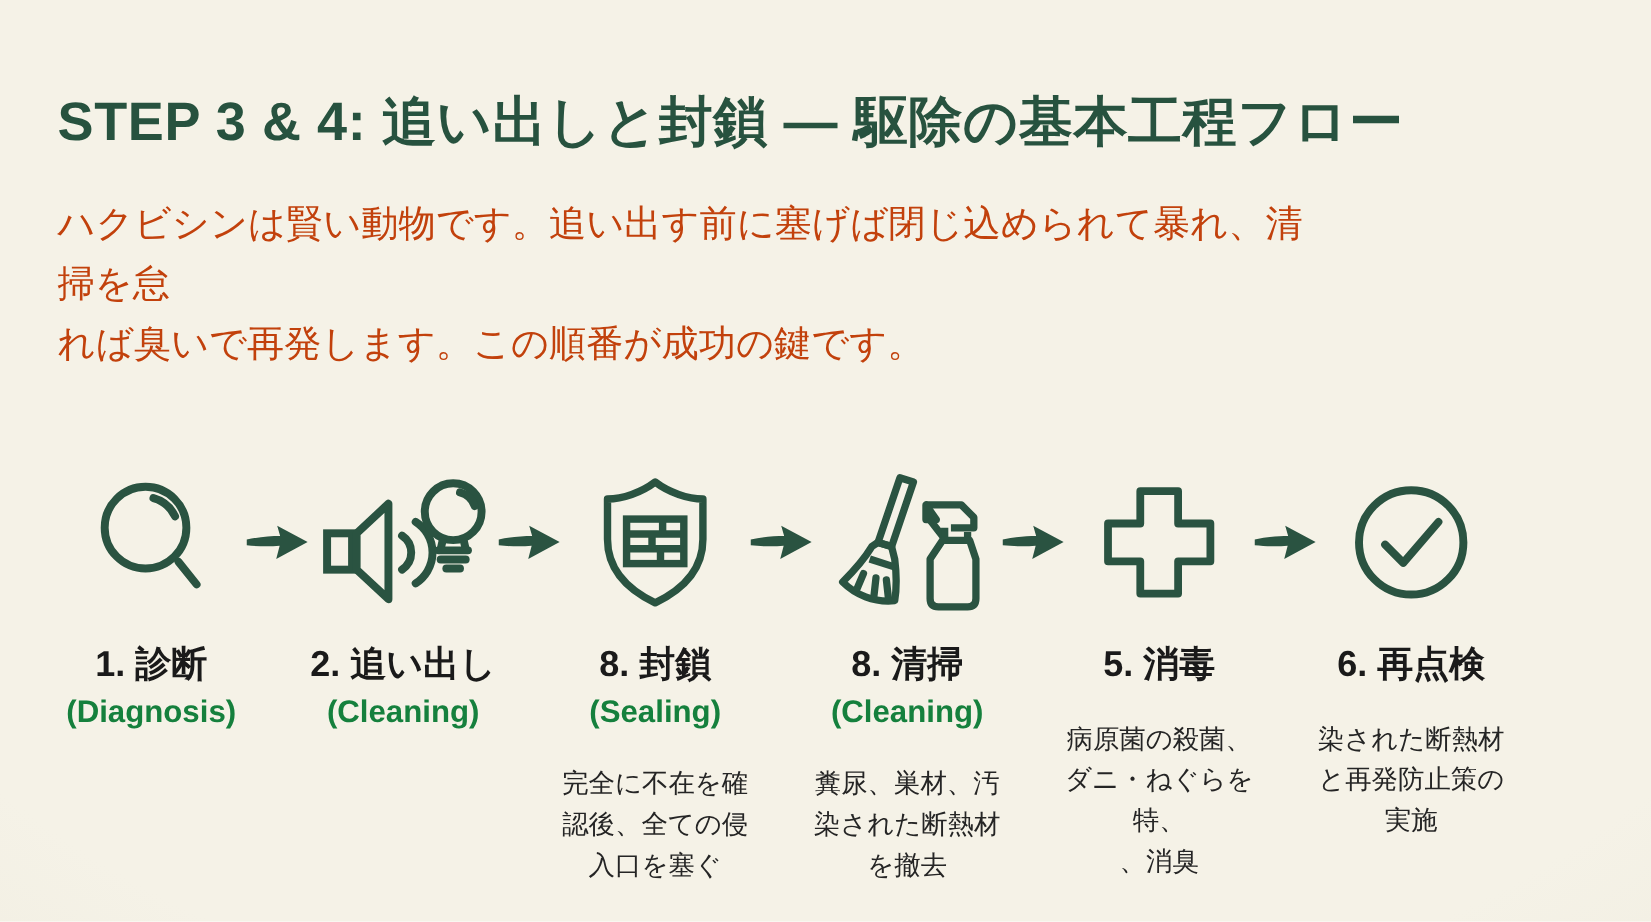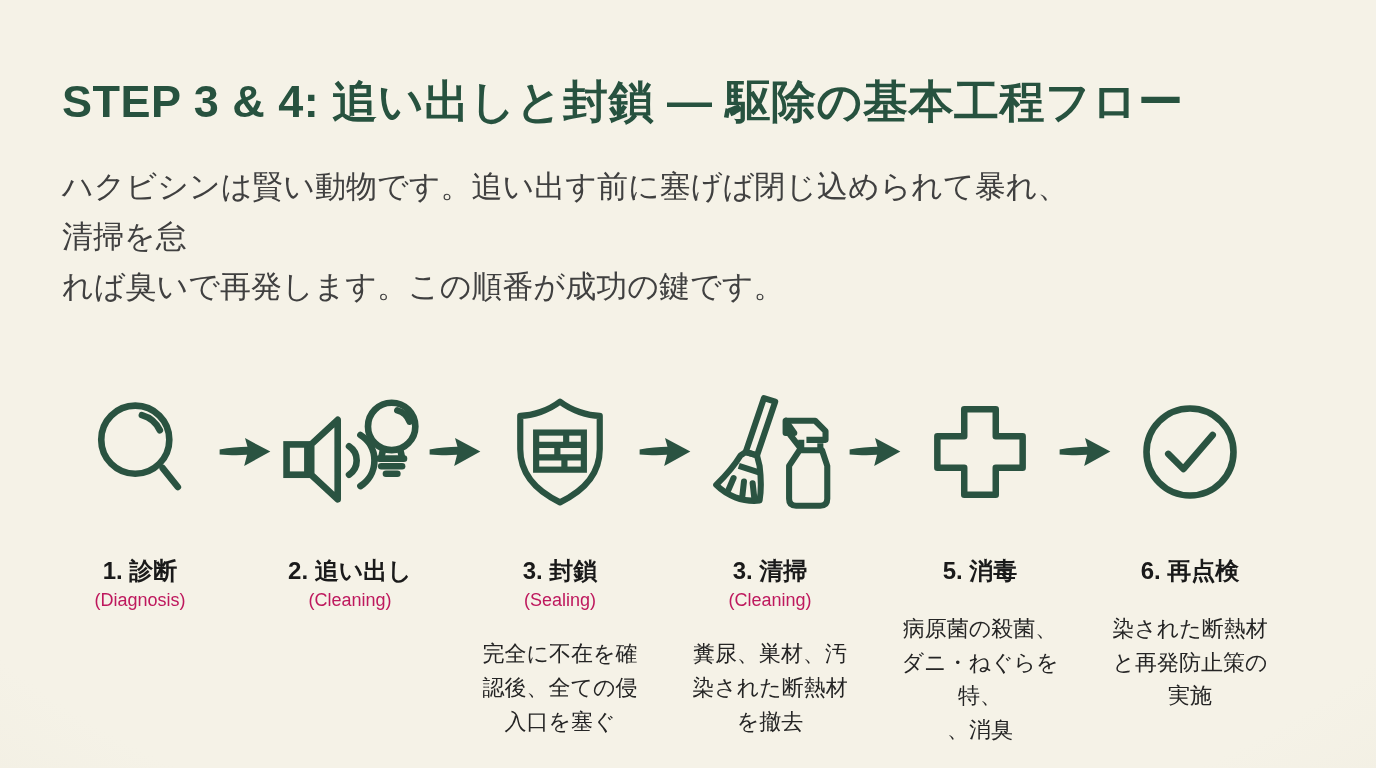--- a/index.html
+++ b/index.html
@@ -4,34 +4,34 @@
 <style>
   * { margin: 0; padding: 0; box-sizing: border-box; }
   html, body { width: 1376px; height: 768px; overflow: hidden; }
   body {
     font-family: "Liberation Sans", "DejaVu Sans", sans-serif;
     background: radial-gradient(115% 130% at 50% 42%, #f5f2e7 55%, #e9e6d7 100%);
     color: #2e2d29;
   }
   .page {
     width: 1096px; height: 768px;
-    padding: 72px 0 0 62px;
+    padding: 72px 0 0 48px;
   }
   .title {
     font-size: 45px;
     font-weight: 700;
     letter-spacing: 0.5px;
     color: #27523f;
     white-space: nowrap;
     margin-bottom: 30px;
   }
   .intro {
     font-size: 31px;
     line-height: 1.62;
-    color: #404040;
+    color: #c2410c;
     white-space: pre-line;
   }
   .flow {
     margin-top: 80px;
     display: flex;
     align-items: flex-start;
   }
   .step-col {
     width: 156px;
     display: flex;
@@ -47,32 +47,32 @@
   }
   .arrow-box {
     width: 54px;
     height: 118px;
     flex: 0 0 auto;
     display: flex;
     align-items: center;
     justify-content: center;
   }
   .step-title {
-    margin-top: 43px;
-    font-size: 24px;
+    margin-top: 22px;
+    font-size: 30px;
     font-weight: 700;
     color: #1a1a1a;
     line-height: 1.42;
     white-space: nowrap;
     text-align: center;
   }
   .step-subtitle {
-    font-size: 18px;
-    font-weight: 400;
-    color: #be185d;
+    font-size: 26px;
+    font-weight: 700;
+    color: #15803d;
     line-height: 1.42;
     white-space: nowrap;
     text-align: center;
   }
   .step-desc {
     margin-top: 24px;
     width: 192px;
     font-size: 22px;
     line-height: 1.54;
     color: #252525;
@@ -147,21 +147,21 @@
         <svg width="106" height="116" viewBox="0 0 120 130">
           <path class="stroke" d="M60 8 C 47 18, 29 24, 15 24 L15 62 C 15 92, 35 110, 60 122 C 85 110, 105 92, 105 62 L105 24 C 91 24, 73 18, 60 8 Z" stroke-width="7" stroke-linejoin="round"></path>
           <rect class="stroke" x="33" y="43" width="54" height="42" stroke-width="6"></rect>
           <line class="stroke" x1="33" y1="57" x2="87" y2="57" stroke-width="5"></line>
           <line class="stroke" x1="33" y1="71" x2="87" y2="71" stroke-width="5"></line>
           <line class="stroke" x1="67" y1="43" x2="67" y2="57" stroke-width="5"></line>
           <line class="stroke" x1="57" y1="57" x2="57" y2="71" stroke-width="5"></line>
           <line class="stroke" x1="65" y1="71" x2="65" y2="85" stroke-width="5"></line>
         </svg>
       </div>
-      <div class="step-title">3. 封鎖</div>
+      <div class="step-title">8. 封鎖</div>
       <div class="step-subtitle">(Sealing)</div>
       <div class="step-desc">完全に不在を確
 認後、全ての侵
 入口を塞ぐ</div>
     </div>
 
     <div class="arrow-box">
       <svg width="58" height="40" viewBox="0 0 66 44">
         <path class="fillg" d="M2 19 C 14 16.5, 26 15.5, 36 15.5 L33 5 L64 21.5 L32 39 L35.5 25.5 C 24 26.5, 12 26, 2 25 Z"></path>
       </svg>
@@ -174,21 +174,21 @@
           <path class="stroke" d="M42 68 L55 72 L58 84 C 60 100, 60 112, 58 124 C 38 126, 20 118, 8 106 C 18 96, 30 82, 36 72 Z" stroke-width="6" stroke-linejoin="round"></path>
           <path class="stroke" d="M34 84 L59 92" stroke-width="5"></path>
           <path class="stroke" d="M28 98 L22 112 M40 102 L38 120 M50 104 L52 122" stroke-width="4.5" stroke-linecap="round"></path>
           <path class="stroke" d="M88 32 L122 32 L134 44 L134 54 L112 54" stroke-width="6" stroke-linejoin="round"></path>
           <path class="stroke" d="M88 32 L88 46 L98 46 Z" stroke-width="6" stroke-linejoin="round"></path>
           <path class="stroke" d="M93 48 L104 62" stroke-width="6" stroke-linecap="round"></path>
           <path class="stroke" d="M106 54 L106 66 M128 58 L128 66" stroke-width="6"></path>
           <path class="stroke" d="M104 66 L92 84 L92 122 Q92 130 100 130 L128 130 Q136 130 136 122 L136 84 L130 66 Z" stroke-width="6" stroke-linejoin="round"></path>
         </svg>
       </div>
-      <div class="step-title">3. 清掃</div>
+      <div class="step-title">8. 清掃</div>
       <div class="step-subtitle">(Cleaning)</div>
       <div class="step-desc">糞尿、巣材、汚
 染された断熱材
 を撤去</div>
     </div>
 
     <div class="arrow-box">
       <svg width="58" height="40" viewBox="0 0 66 44">
         <path class="fillg" d="M2 19 C 14 16.5, 26 15.5, 36 15.5 L33 5 L64 21.5 L32 39 L35.5 25.5 C 24 26.5, 12 26, 2 25 Z"></path>
       </svg>

